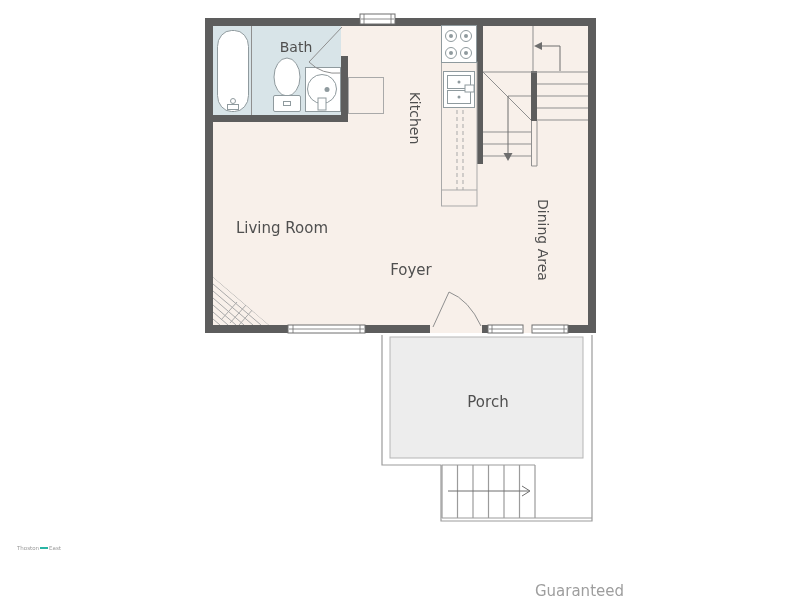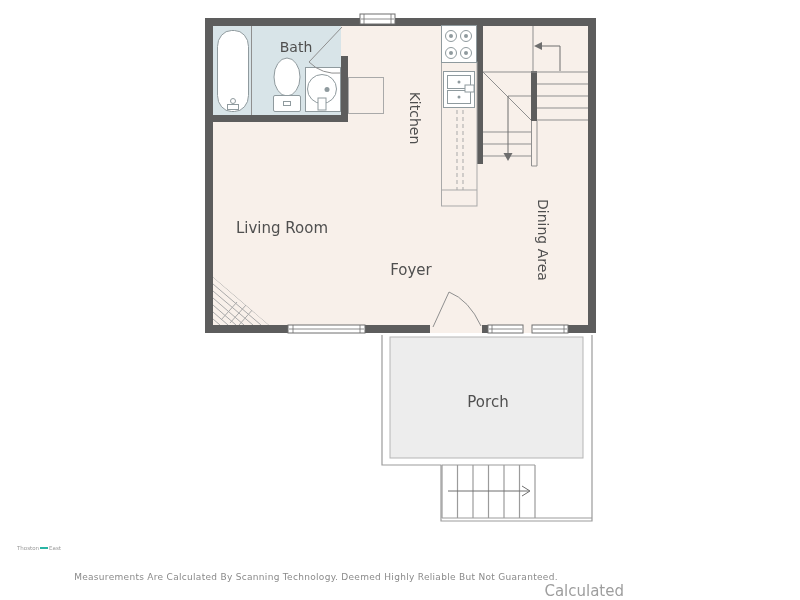--- a/index.html
+++ b/index.html
@@ -202,30 +202,29 @@
   </g>
 
   <text class="room-label small" x="296" y="52" text-anchor="middle">Bath</text>
   <text class="room-label small" x="410" y="118" text-anchor="middle" transform="rotate(90 410,118)">Kitchen</text>
   <text class="room-label" x="282" y="233" text-anchor="middle">Living Room</text>
   <text class="room-label" x="411" y="275" text-anchor="middle">Foyer</text>
   <text class="room-label small" x="538" y="240" text-anchor="middle" transform="rotate(90 538,240)">Dining Area</text>
   <text class="room-label" x="488" y="407" text-anchor="middle">Porch</text>
 </svg>
 
-<div id="footer-text">Measurements Are Calculated By Scanning Technology. Deemed Highly Reliable But Not Guaranteed.</div>
 
 <div id="logo">
   <span>Thoston</span>
   <span class="dash"></span>
   <span>East</span>
 </div>
 
 <div id="compass">
   <span class="letter">z</span>
   <svg width="60" height="34" viewBox="728 553 60 34">
     <polygon points="755,572 781,559 773.5,572 781,585" fill="#0a0a0a"></polygon>
   </svg>
 </div>
 
-<div id="watermark">Calculated</div>
+<div id="watermark">Guaranteed</div>
 
 </div>
 
 </body></html>

